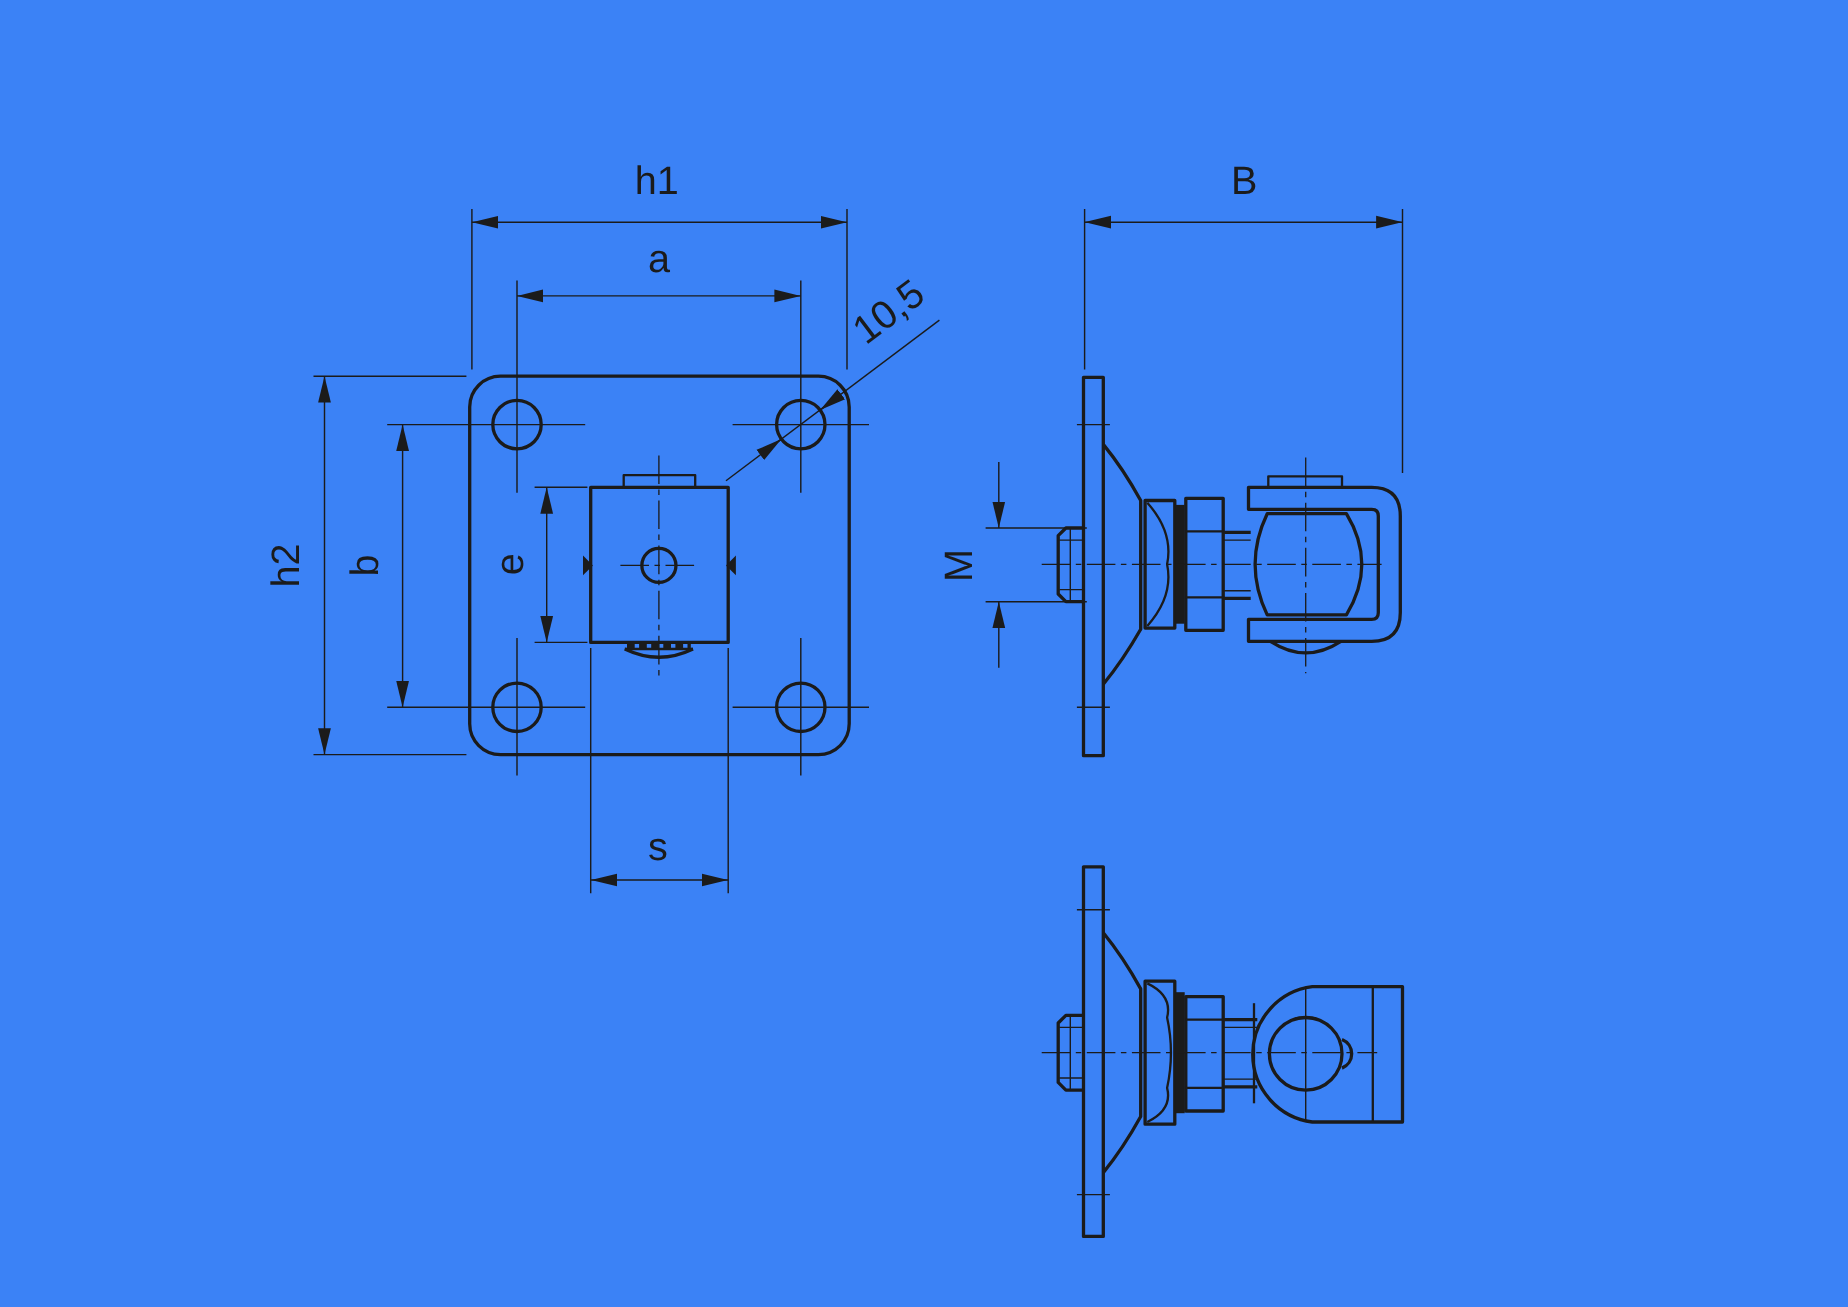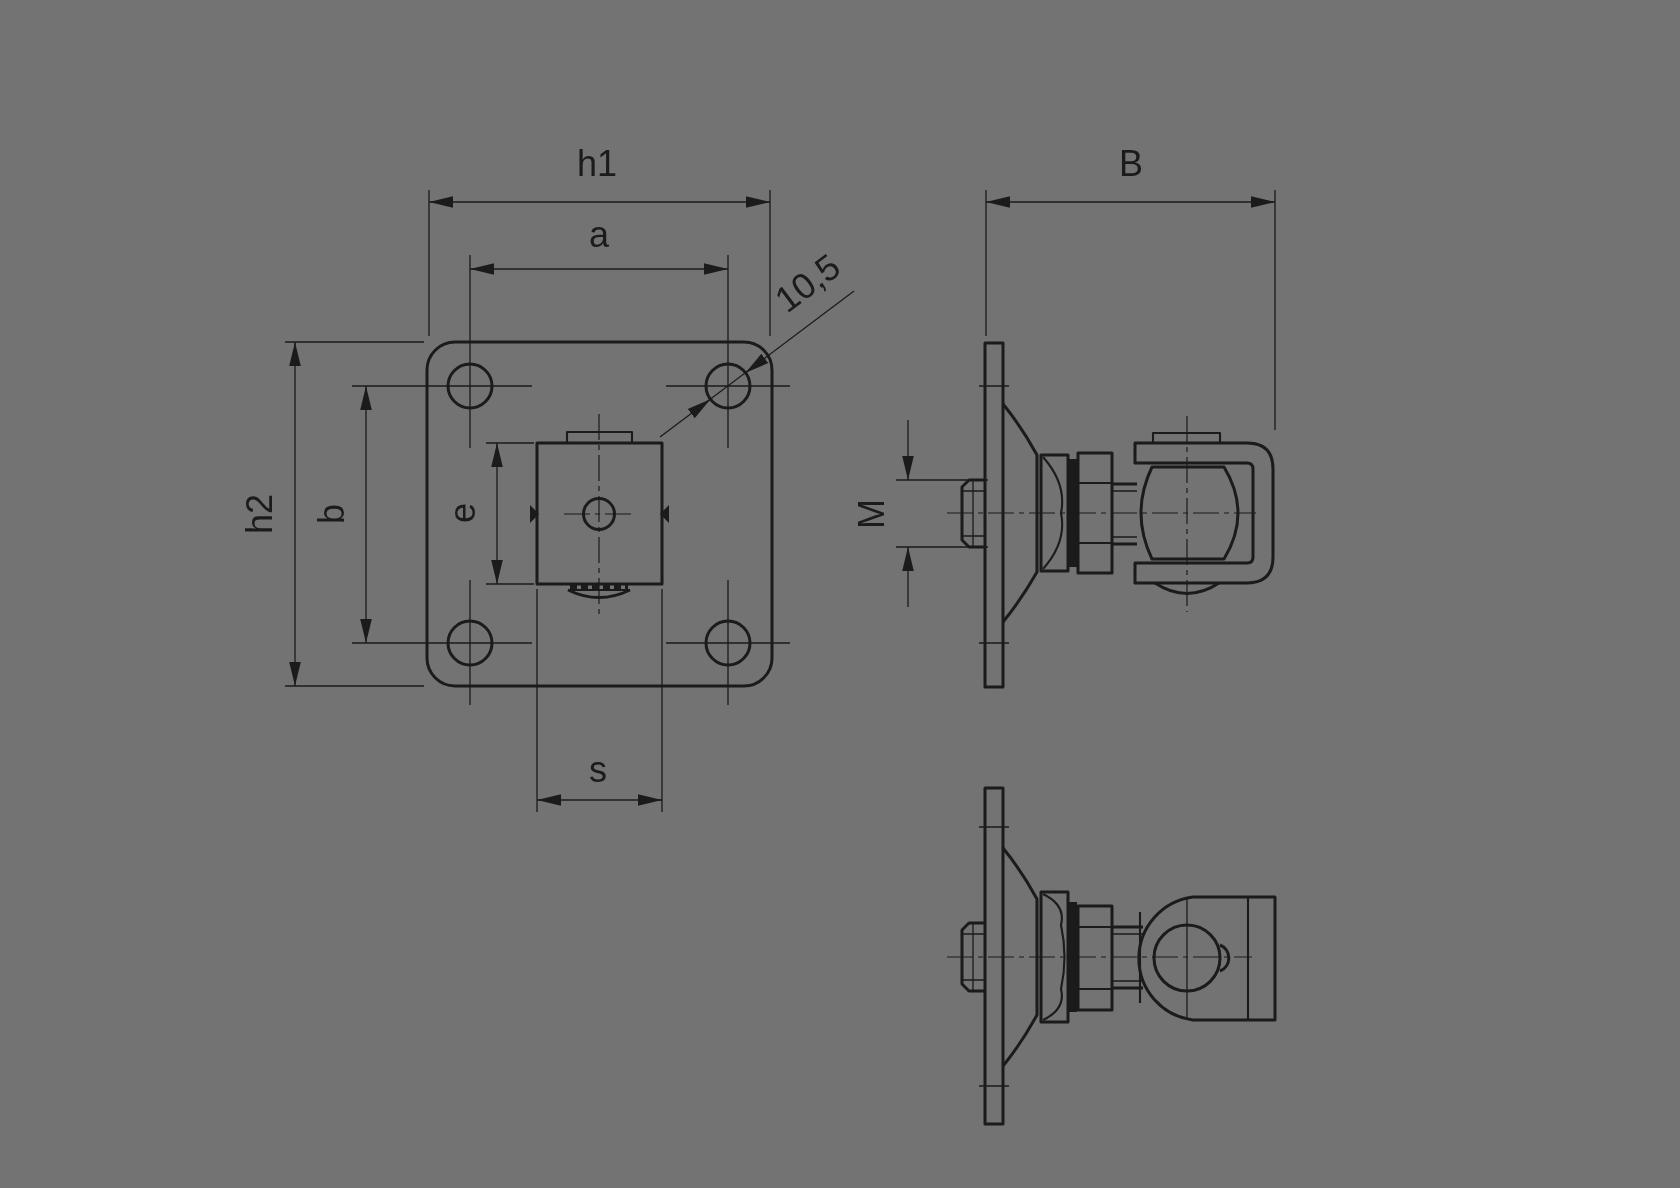--- a/index.html
+++ b/index.html
@@ -1,16 +1,16 @@
 <!DOCTYPE html>
 <html><head>
 <meta charset="utf-8">
 <style>
   html,body{margin:0;padding:0;background:#ffffff;}
-  .stage{position:relative;width:1680px;height:1188px;background:#737373;overflow:hidden;}
+  .stage{position:relative;width:1680px;height:1188px;background:#3b82f6;overflow:hidden;}
   svg{display:block;}
   .ol{fill:none;stroke:#1b1b1b;stroke-width:3;stroke-linejoin:round;stroke-linecap:butt;}
   .md{fill:none;stroke:#1b1b1b;stroke-width:2.1;stroke-linejoin:round;}
   .tn{fill:none;stroke:#1b1b1b;stroke-width:1.3;}
   .cl{fill:none;stroke:#1b1b1b;stroke-width:1.2;stroke-dasharray:26 5 5 5;}
   .fillshape{fill:#1b1b1b;stroke:none;}
   .dim-text{font-family:"Liberation Sans","DejaVu Sans",sans-serif;font-size:36px;fill:#1b1b1b;text-anchor:middle;letter-spacing:0px;}
 </style>
 </head>
 <body>

